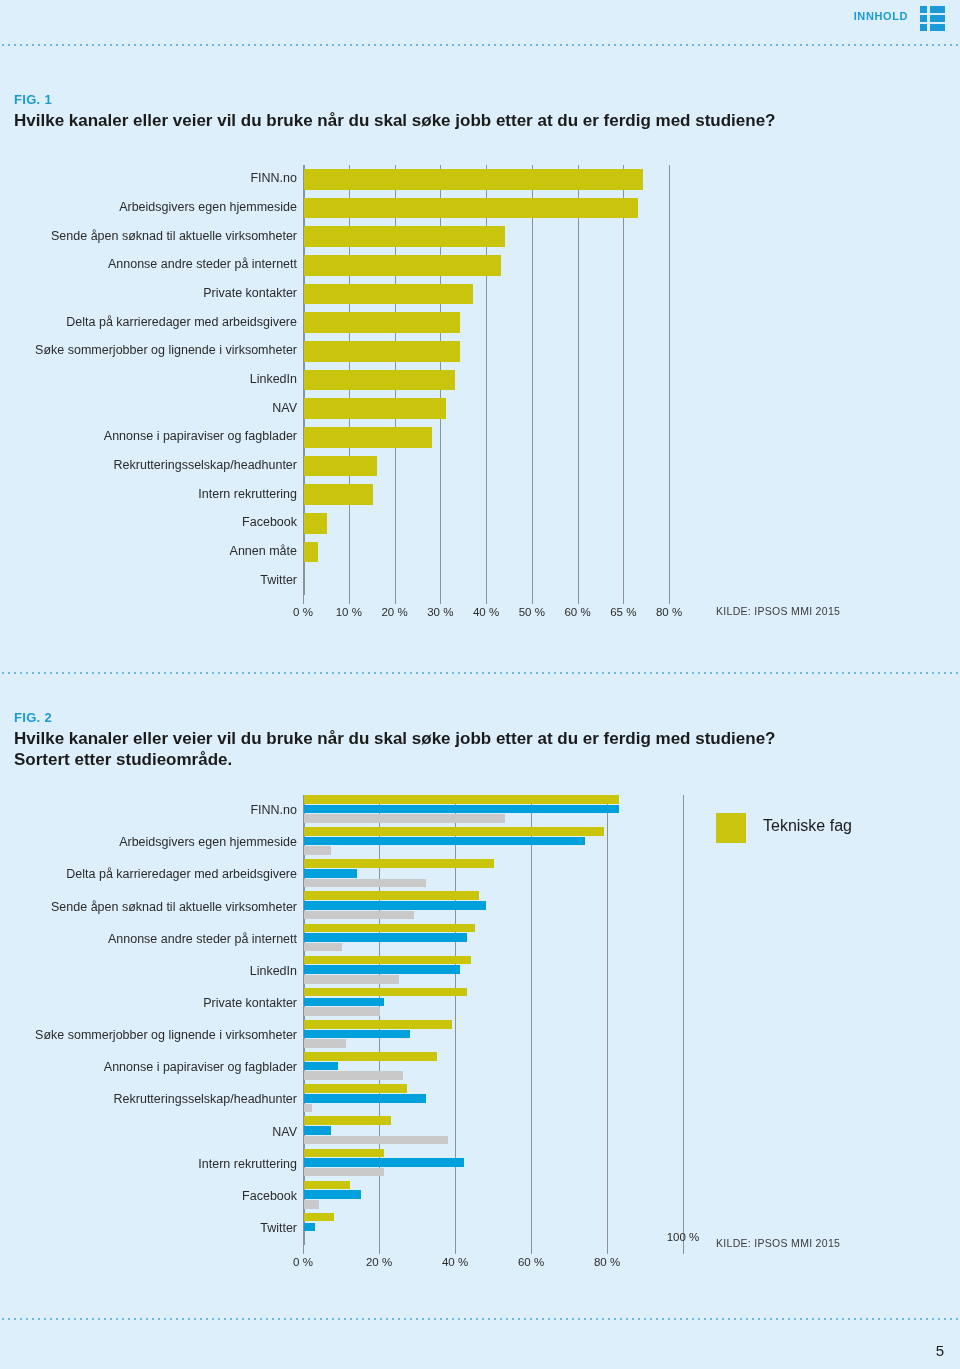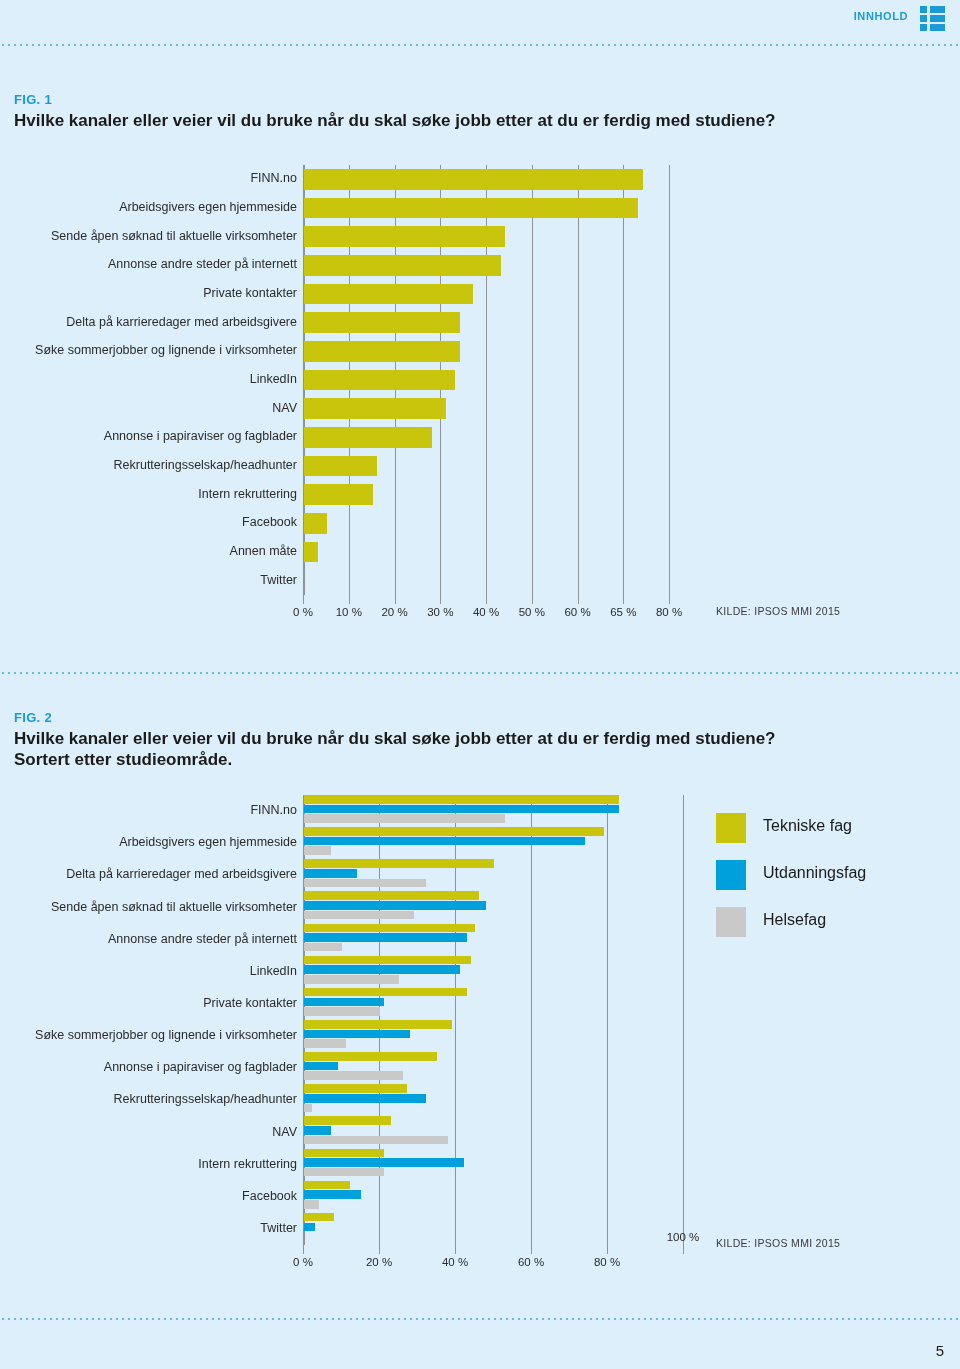--- a/index.html
+++ b/index.html
@@ -246,27 +246,19 @@
     <div class="catlabel" style="width: 297px; left: 0px; top: 361.643px;">Intern rekruttering</div>
     <div class="catlabel" style="width: 297px; left: 0px; top: 393.786px;">Facebook</div>
     <div class="catlabel" style="width: 297px; left: 0px; top: 425.929px;">Twitter</div>
   </div>
 
 <div id="legend2" class="legend" style="left:716px; top:798px; width:240px; height:130px;">
     <div class="legend-row" style="top: 0px; height: 32px; width: 230px;">
       <span class="legend-swatch" style="background: rgb(201, 196, 12);"></span>
       <span class="legend-text">Tekniske fag</span>
     </div>
-    <div class="legend-row" style="top: 47px; height: 32px; width: 230px;">
-      <span class="legend-swatch" style="background: rgb(0, 160, 221);"></span>
-      <span class="legend-text">Utdanningsfag</span>
-    </div>
-    <div class="legend-row" style="top: 94px; height: 32px; width: 230px;">
-      <span class="legend-swatch" style="background: rgb(201, 201, 201);"></span>
-      <span class="legend-text">Helsefag</span>
-    </div>
   </div>
 
 <div class="kilde" style="left:716px; top:1237px;">KILDE: IPSOS MMI 2015</div>
 
 <div class="dots-rule" style="top:1318px"></div>
 
 <div class="pageno">5</div>
 
 </body></html>

